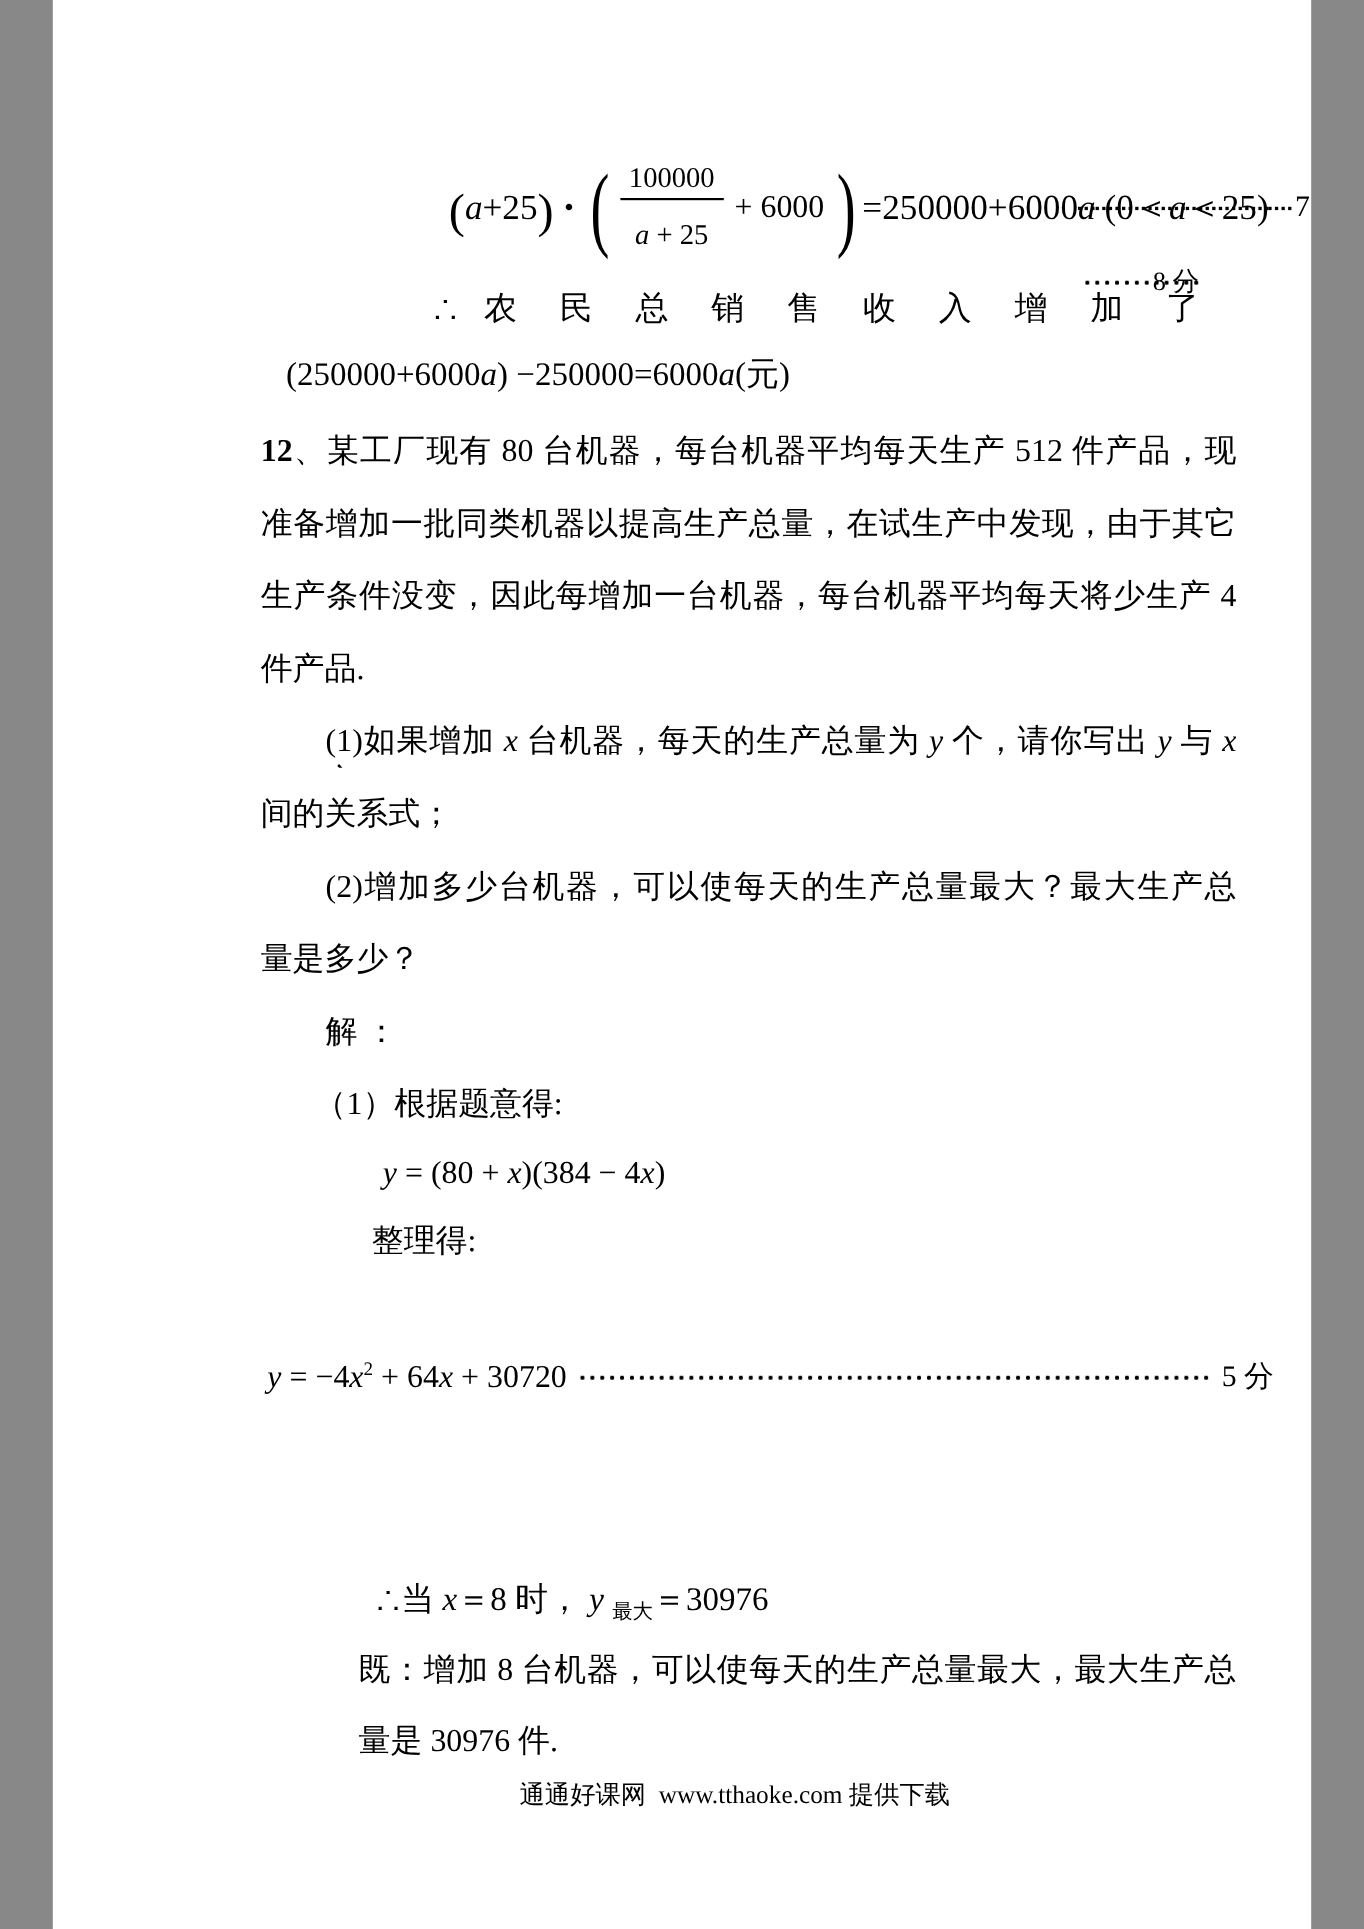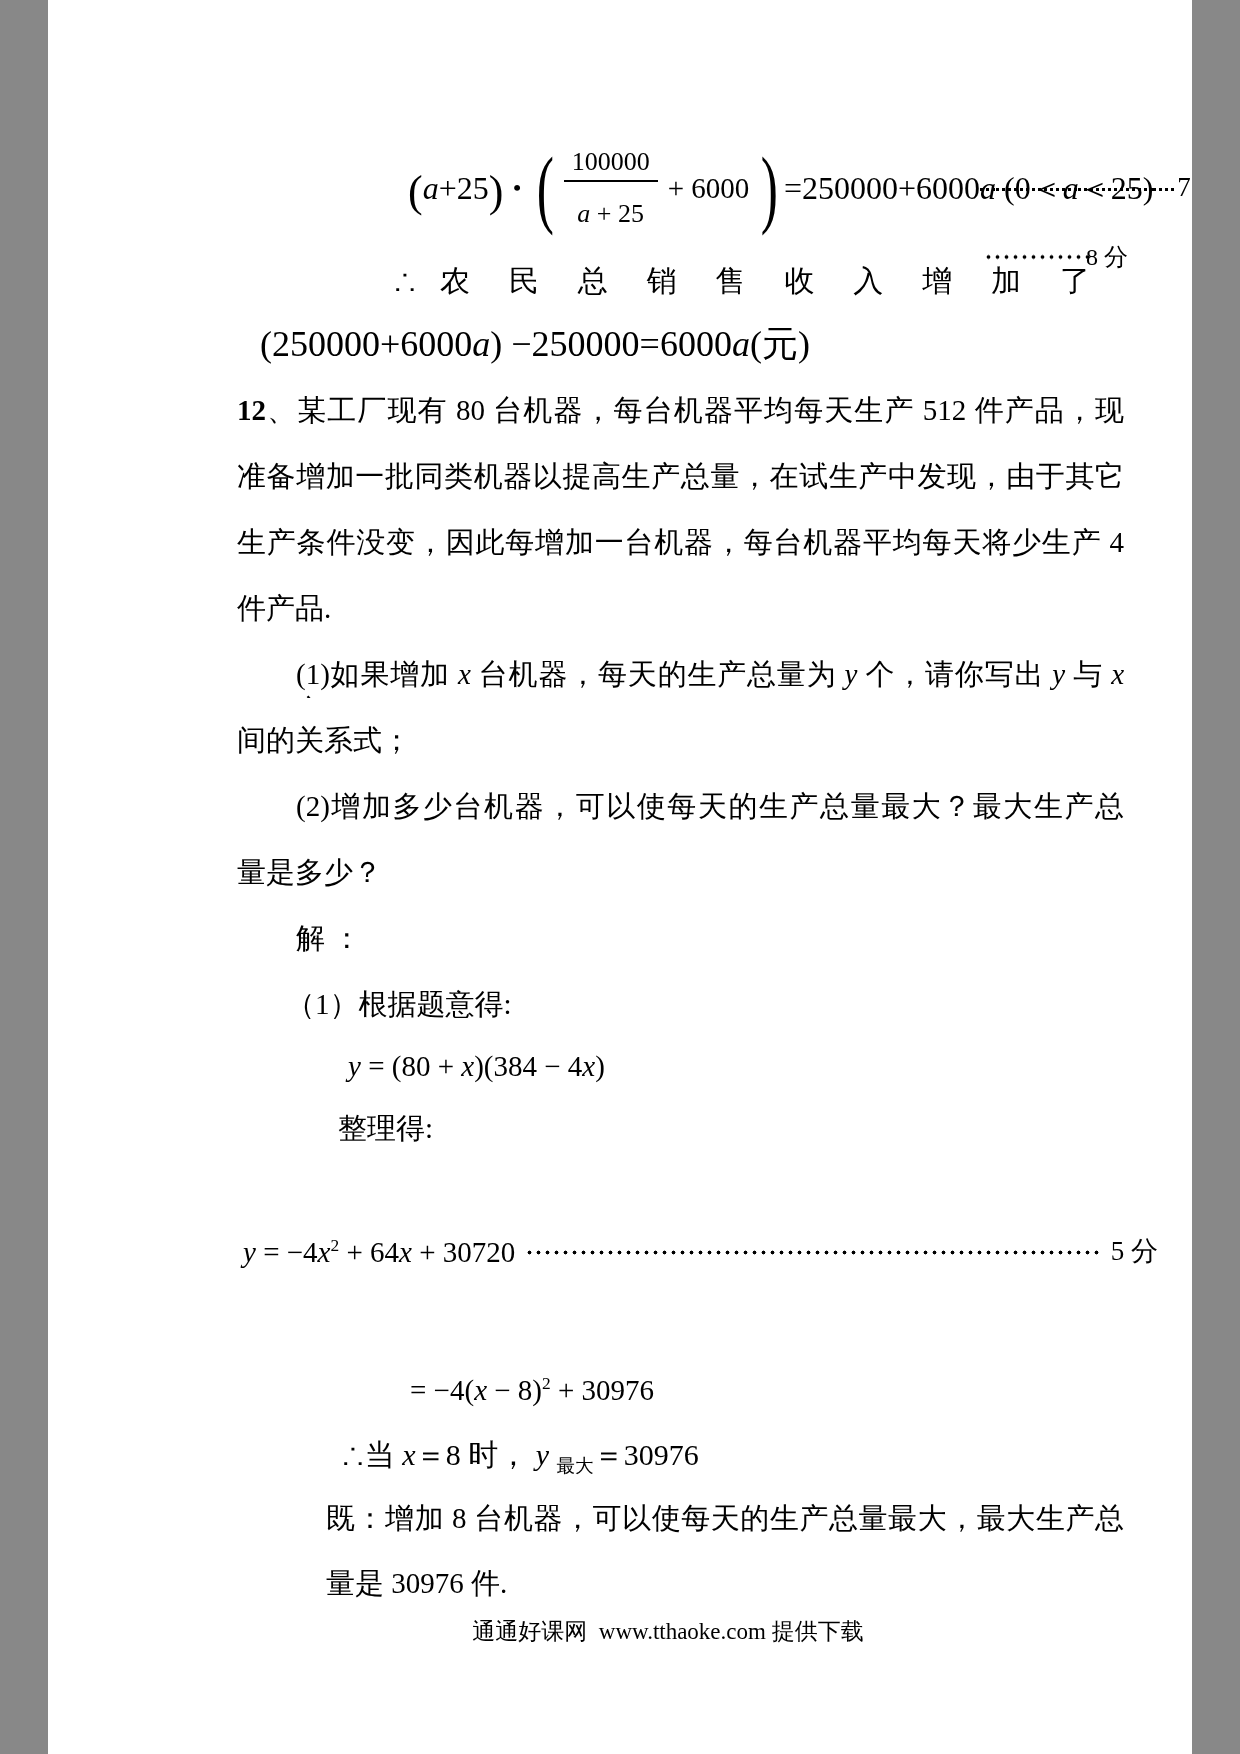--- a/index.html
+++ b/index.html
@@ -9,21 +9,21 @@
     margin:0 auto;
     background:#ffffff;
     color:#000;
     font-family:"Liberation Serif","DejaVu Serif",serif;
     overflow:hidden;
   }
   .line{position:absolute;white-space:nowrap;line-height:1.25;}
   .cjk{font-size:29px;}
   .cjk-big{font-size:30px;}
   .math{font-size:29px;}
-  .math-big{font-size:36px;}
+  .math-big{font-size:30px;}
   .jline{white-space:normal;text-align:justify;text-align-last:justify;overflow:hidden;height:42px;}
   .mvar{font-style:italic;}
   .msup{font-size:0.6em;vertical-align:super;line-height:0;}
   .msub{font-size:0.62em;vertical-align:sub;line-height:0;}
   .mbold{font-weight:bold;}
   .mstrike{
     text-decoration-line:line-through;
     text-decoration-style:dotted;
     text-decoration-thickness:2.5px;
     text-decoration-color:#000;
@@ -64,21 +64,21 @@
       <span class="den"><span class="mvar">a</span><span> + 25</span></span>
     </span>
     <span style="font-size:29px;padding:0 6px;">+ 6000</span>
     <span class="bigp">)</span>
     <span><span>=250000+6000</span><span class="mvar mstrike">a</span><span class="mstrike">&nbsp;(0＜</span><span class="mvar mstrike">a</span><span class="mstrike">＜25)</span><span class="mstrike">&nbsp;&nbsp;&nbsp;</span></span>
     <span class="score">7 分</span>
   </div>
 
   <div class="line cjk-big jline" style="left:345px;top:262px;width:697px;">∴ 农 民 总 销 售 收 入 增 加 了</div>
   <div class="line dotlead" style="left:936px;top:253px;width:106px;height:8px;"></div>
-  <div class="line score-small" style="left:1038px;top:242px;">8 分</div>
+  <div class="line score-small" style="left:1000px;top:242px;">8 分</div>
 
   <div class="line math-big" style="left:212px;top:322px;"><span>(250000+6000</span><span class="mvar">a</span><span>) −250000=6000</span><span class="mvar">a</span><span>(元)</span></div>
 
   <div class="line cjk jline" style="left:189px;top:392px;width:887px;"><span class="mbold">12</span><span>、某工厂现有 80 台机器，每台机器平均每天生产 512 件产品，现</span></div>
   <div class="line cjk jline" style="left:189px;top:458px;width:887px;">准备增加一批同类机器以提高生产总量，在试生产中发现，由于其它</div>
   <div class="line cjk jline" style="left:189px;top:524px;width:887px;">生产条件没变，因此每增加一台机器，每台机器平均每天将少生产 4</div>
   <div class="line cjk" style="left:189px;top:590px;">件产品.</div>
 
   <div class="line cjk jline" style="left:248px;top:656px;width:828px;"><span>(1)如果增加 </span><span class="mvar">x</span><span> 台机器，每天的生产总量为 </span><span class="mvar">y</span><span> 个，请你写出 </span><span class="mvar">y</span><span> 与 </span><span class="mvar">x</span><span> 之</span></div>
   <div class="line cjk" style="left:189px;top:722px;">间的关系式；</div>
@@ -93,21 +93,20 @@
 
   <div class="line cjk" style="left:290px;top:1110px;">整理得:</div>
 
   <div class="line f3row" style="left:195px;top:1234px;width:915px;">
     <span class="math"><span class="mvar">y</span><span> = −4</span><span class="mvar">x</span><span class="msup">2</span><span> + 64</span><span class="mvar">x</span><span> + 30720</span></span>
     <span class="dotlead"></span>
     <span class="score">5 分</span>
   </div>
 
 
-  <div class="line math" style="left:362px;top:1372px;"><span>= −4(</span><span class="mvar">x</span><span> − 8)</span><span class="msup">2</span><span> + 30976</span></div>
 
   <div class="line math" style="left:293px;top:1436px;font-size:30px;"><span>∴当 </span><span class="mvar">x</span><span>＝8 时， </span><span class="mvar">y</span><span> </span><span class="msub">最大</span><span>＝30976</span></div>
 
   <div class="line cjk jline" style="left:278px;top:1500px;width:798px;">既：增加 8 台机器，可以使每天的生产总量最大，最大生产总</div>
   <div class="line cjk" style="left:278px;top:1565px;">量是 30976 件.</div>
 
   <div class="line footer" style="top:1618px;">通通好课网 &nbsp;www.tthaoke.com 提供下载</div>
 
 </div>
 

